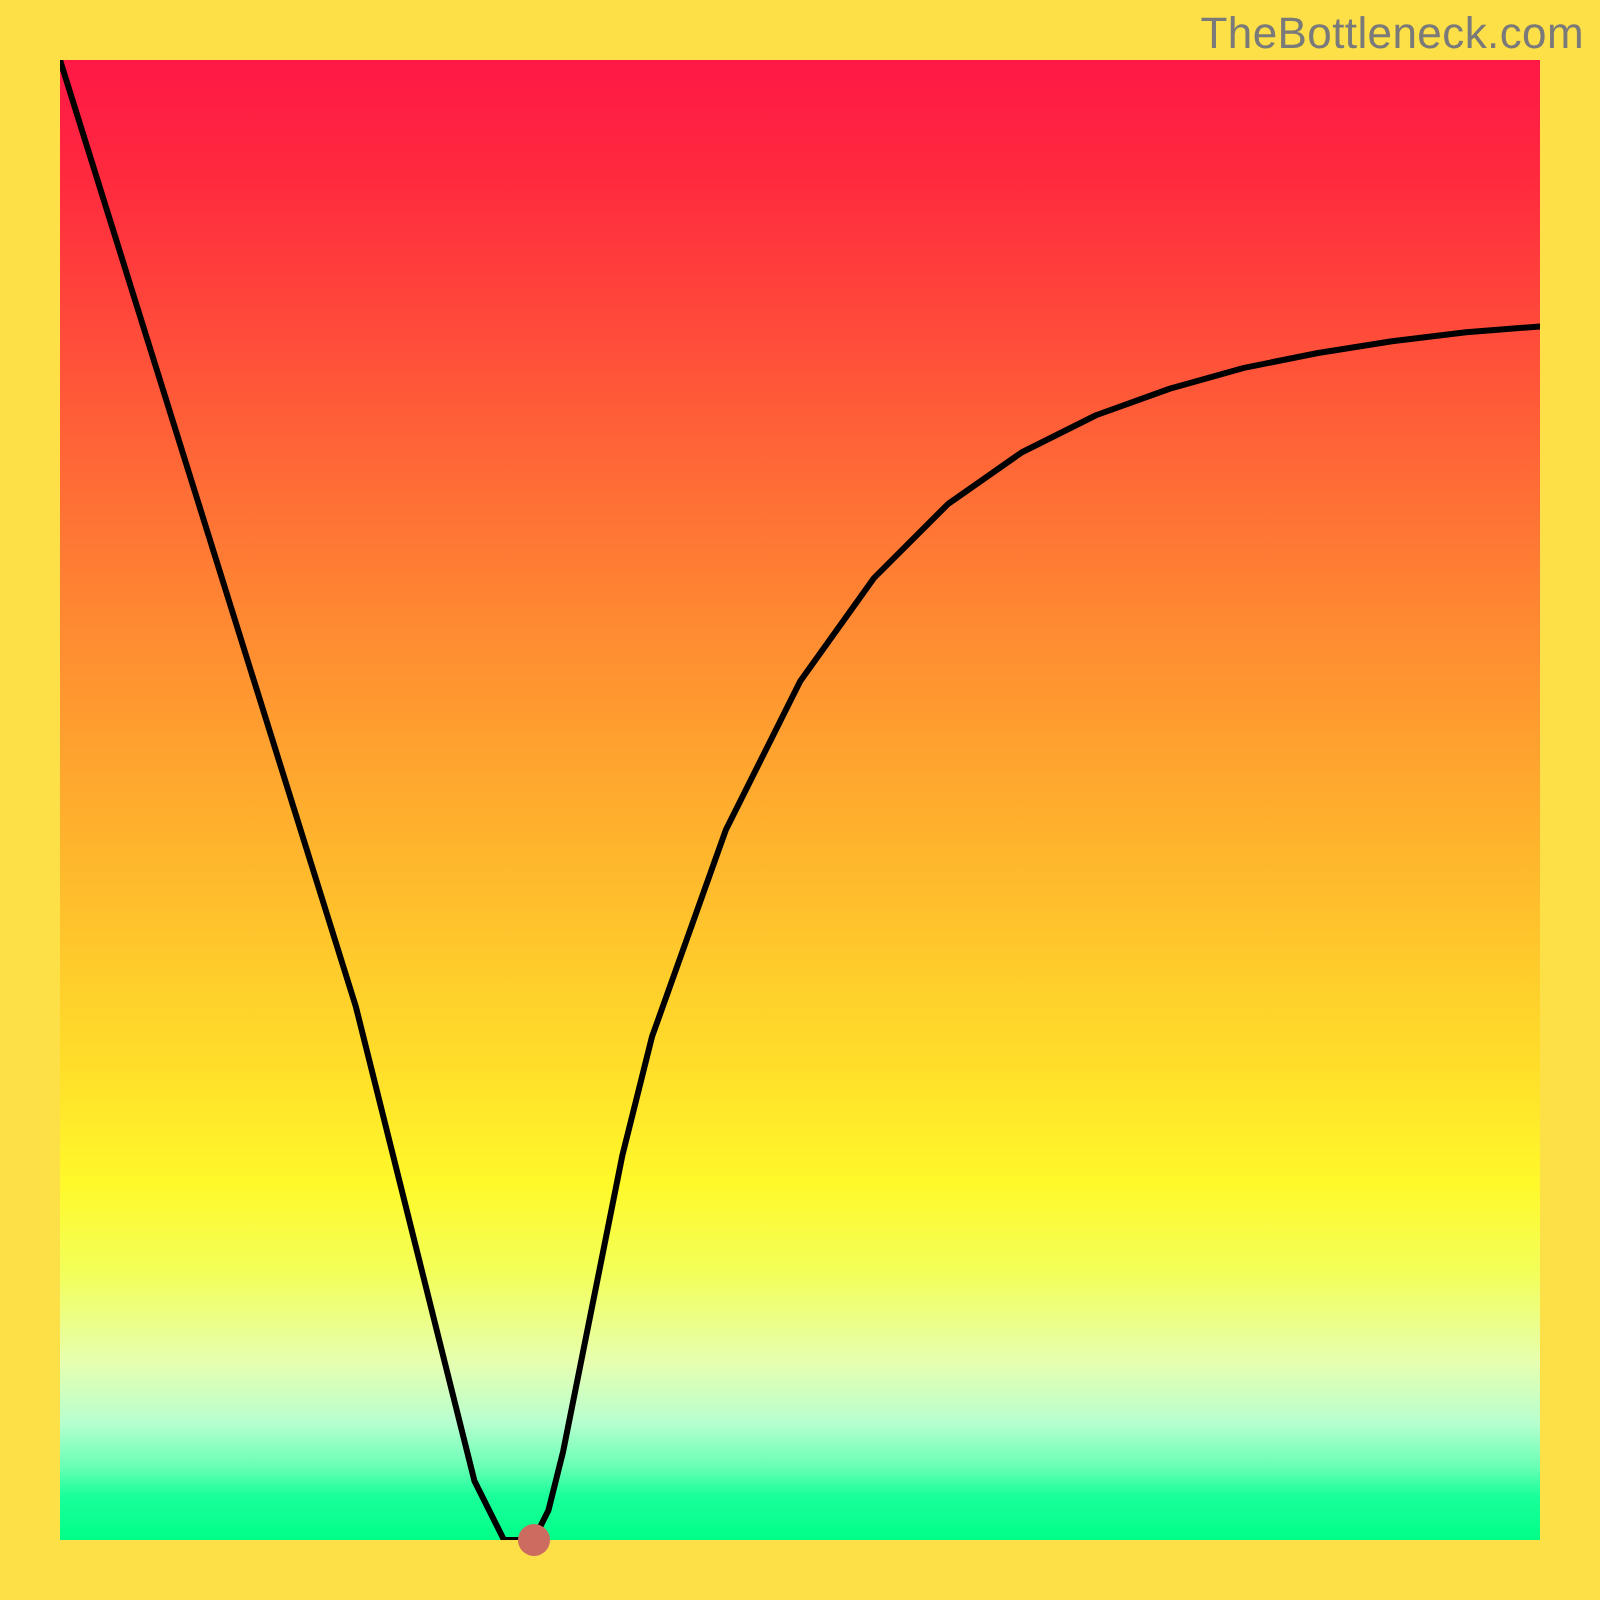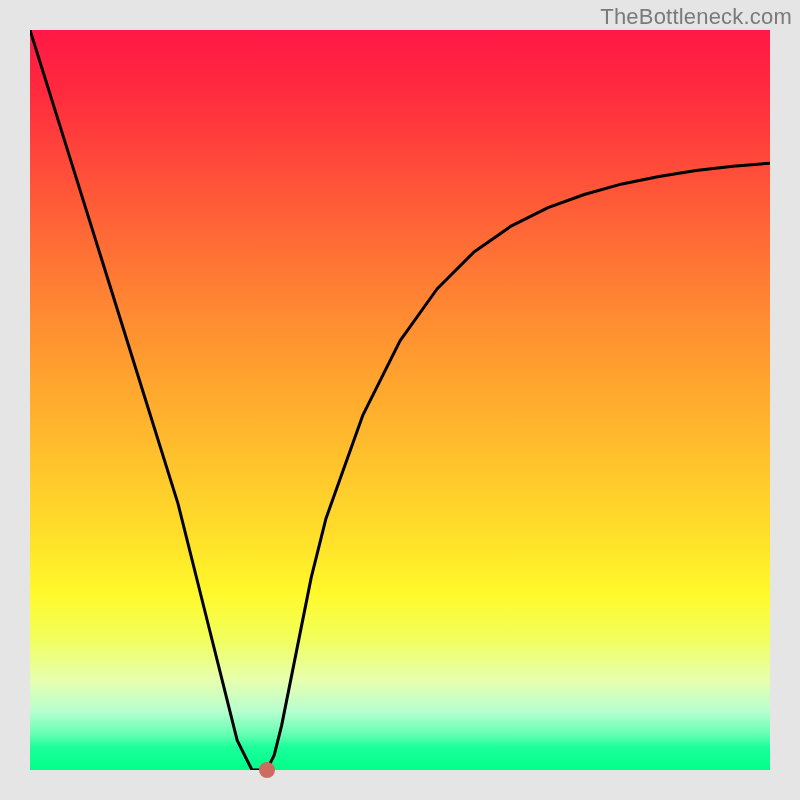--- a/index.html
+++ b/index.html
@@ -8,21 +8,21 @@
     width: 800px;
     height: 800px;
     background: #000;
     overflow: hidden;
     font-family: Arial, Helvetica, sans-serif;
   }
   .frame {
     position: relative;
     width: 800px;
     height: 800px;
-    background: #e5e5e5;
+    background: #fde047;
   }
   .watermark {
     position: absolute;
     top: 4px;
     right: 8px;
     color: #7a7a7a;
     font-size: 22px;
     font-weight: 400;
     letter-spacing: 0.2px;
     z-index: 3;

